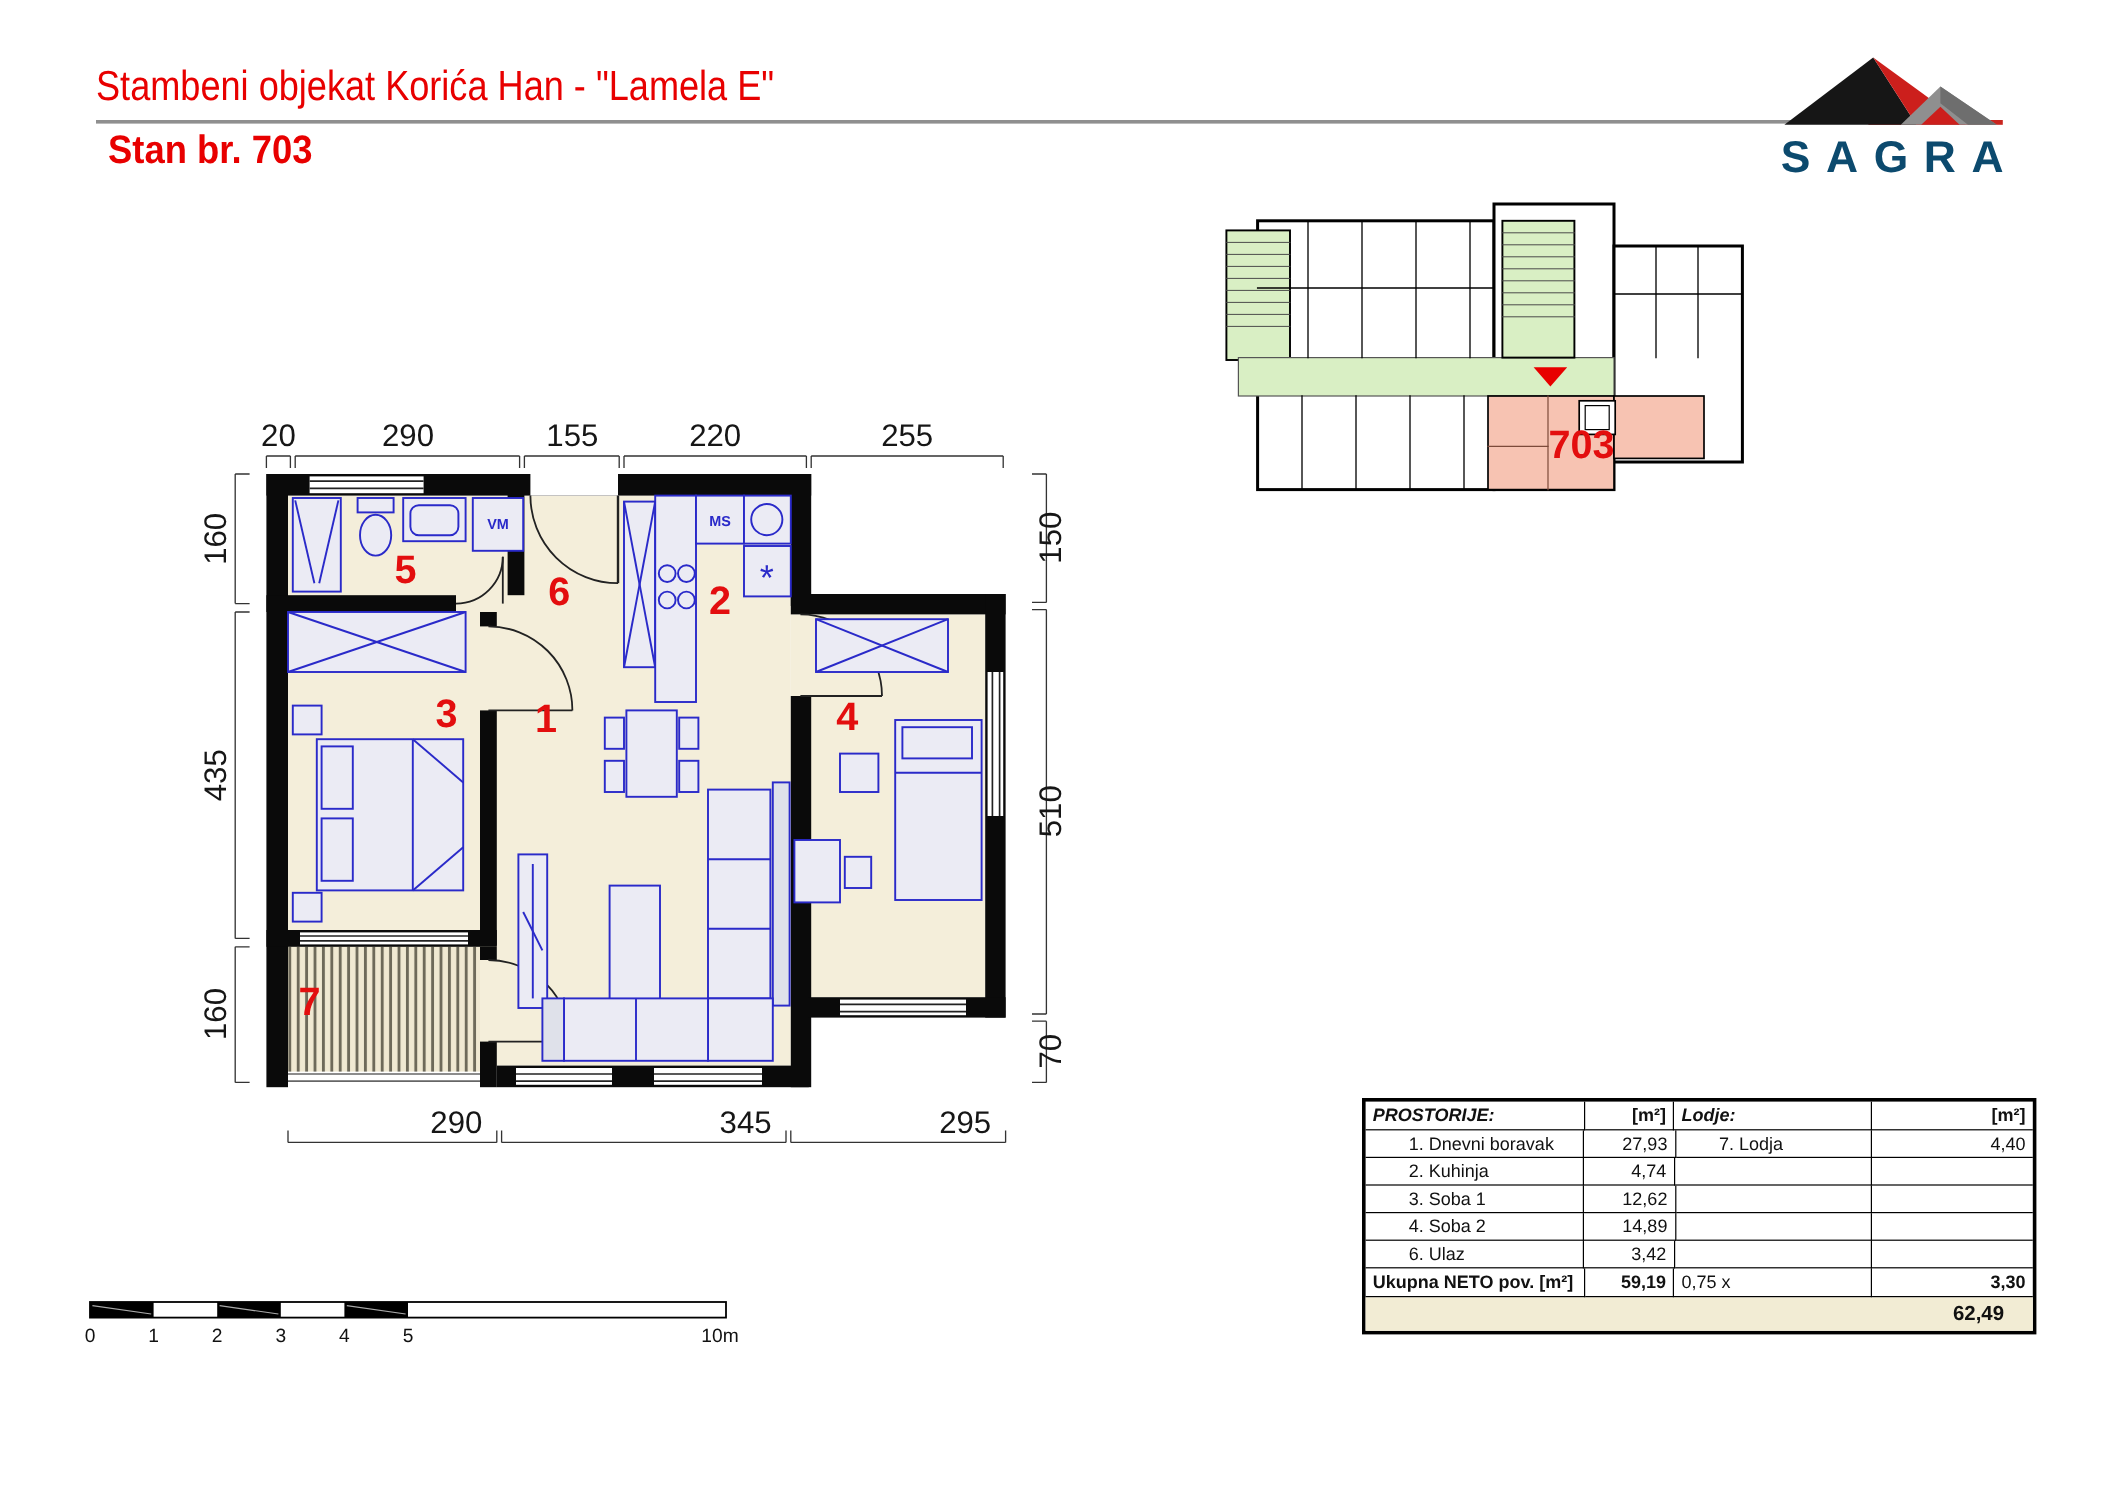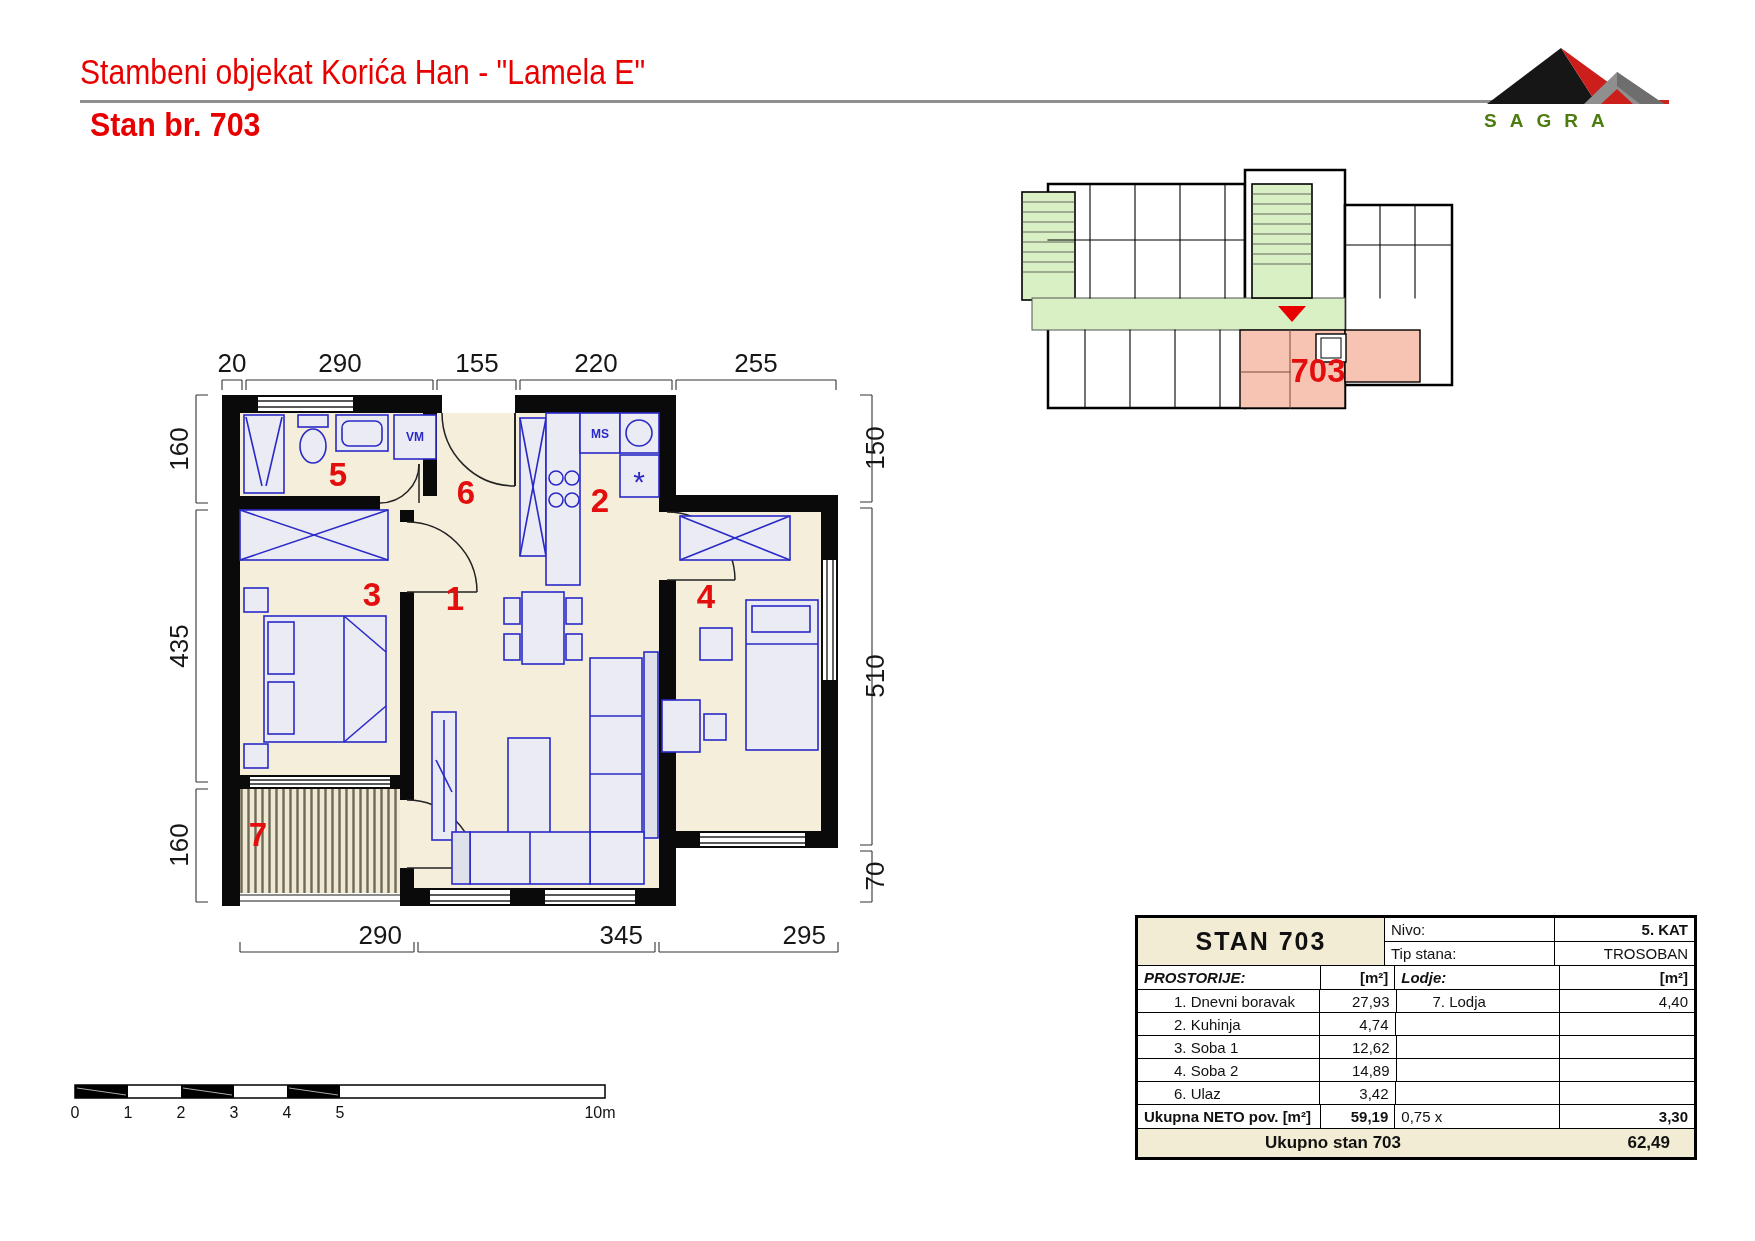--- a/index.html
+++ b/index.html
@@ -6,21 +6,21 @@
   body{width:1755px;height:1241px;position:relative;overflow:hidden;
        font-family:"Liberation Sans","DejaVu Sans",sans-serif;color:#111;}
   .abs{position:absolute;}
   
   #project-title{left:80px;top:52px;font-size:35px;color:#e80000;
      transform:scaleX(.86);transform-origin:left top;white-space:nowrap;}
   #title-underline{left:80px;top:100px;width:1477px;height:3px;background:#8f8f8f;}
   #title-underline-red{left:1557px;top:100px;width:112px;height:4px;background:#c9251f;}
   #apartment-title{left:90px;top:106px;font-size:33px;font-weight:bold;color:#e80000;
      transform:scaleX(.92);transform-origin:left top;white-space:nowrap;}
-  #sagra-text{left:1484px;top:110px;font-size:19px;font-weight:bold;color:#4d7c0f;
+  #sagra-text{left:1484px;top:110px;font-size:37px;font-weight:bold;color:#0c4a6e;
      letter-spacing:13px;white-space:nowrap;}
   
   #drawing{left:0;top:0;}
   svg text{font-family:"Liberation Sans","DejaVu Sans",sans-serif;}
   .roomnum{font-size:33px;font-weight:bold;fill:#e30e0e;}
   .dimtxt{font-size:26px;fill:#161616;}
   .fixlabel{font-size:12px;fill:#2a2ac9;font-weight:bold;}
   .scaletxt{font-size:16px;fill:#111;}
   
   #apt-table{left:1135px;top:915px;width:556px;border:3px solid #000;background:#fff;
@@ -352,33 +352,20 @@
     <text x="181" y="1118" class="scaletxt" text-anchor="middle">2</text>
     <text x="234" y="1118" class="scaletxt" text-anchor="middle">3</text>
     <text x="287" y="1118" class="scaletxt" text-anchor="middle">4</text>
     <text x="340" y="1118" class="scaletxt" text-anchor="middle">5</text>
     <text x="600" y="1118" class="scaletxt" text-anchor="middle">10m</text>
   </g>
 </svg>
 
 <div id="apt-table" class="abs">
   <div class="trow">
-    <div id="stan-title">STAN  703</div>
-    <div>
-      <div class="trow">
-        <div class="tcell w-name2 h24">Nivo:</div>
-        <div class="tcell w-val2 h24 val b">5. KAT</div>
-      </div>
-      <div class="trow">
-        <div class="tcell w-name2 h24">Tip stana:</div>
-        <div class="tcell w-val2 h24 val">TROSOBAN</div>
-      </div>
-    </div>
-  </div>
-  <div class="trow">
     <div class="tcell w-name h24 bi">PROSTORIJE:</div>
     <div class="tcell w-val h24 val b">[m²]</div>
     <div class="tcell w-name2 h24 bi">Lodje:</div>
     <div class="tcell w-val2 h24 val b">[m²]</div>
   </div>
   <div class="trow">
     <div class="tcell w-name h23">1. Dnevni boravak</div>
     <div class="tcell w-val h23 val">27,93</div>
     <div class="tcell w-name2 h23">7. Lodja</div>
     <div class="tcell w-val2 h23 val">4,40</div>
@@ -407,16 +394,15 @@
     <div class="tcell w-name2 h23"></div>
     <div class="tcell w-val2 h23"></div>
   </div>
   <div class="trow">
     <div class="tcell w-name h24 b">Ukupna NETO pov. [m²]</div>
     <div class="tcell w-val h24 val b">59,19</div>
     <div class="tcell w-name2 h24">0,75 x</div>
     <div class="tcell w-val2 h24 val b">3,30</div>
   </div>
   <div id="total-row">
-    <div style="width:390px;display:flex;align-items:center;justify-content:center;">Ukupno stan 703</div>
     <div style="flex:1;display:flex;align-items:center;justify-content:flex-end;padding-right:24px;">62,49</div>
   </div>
 </div>
 
 </body></html>

